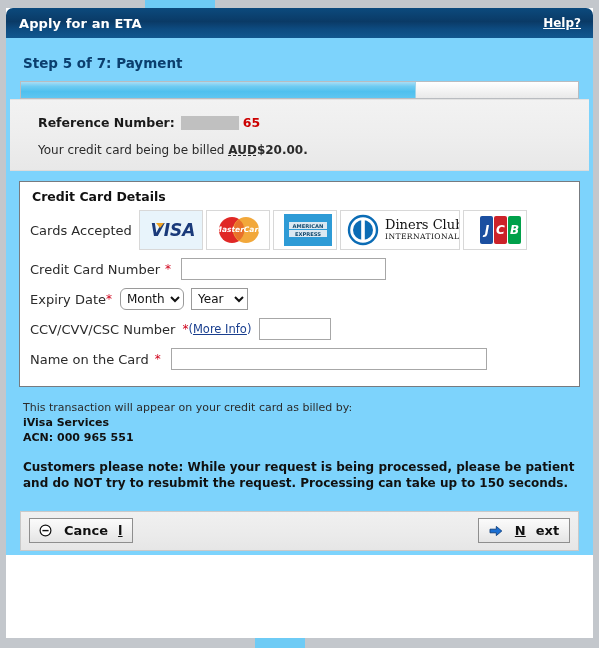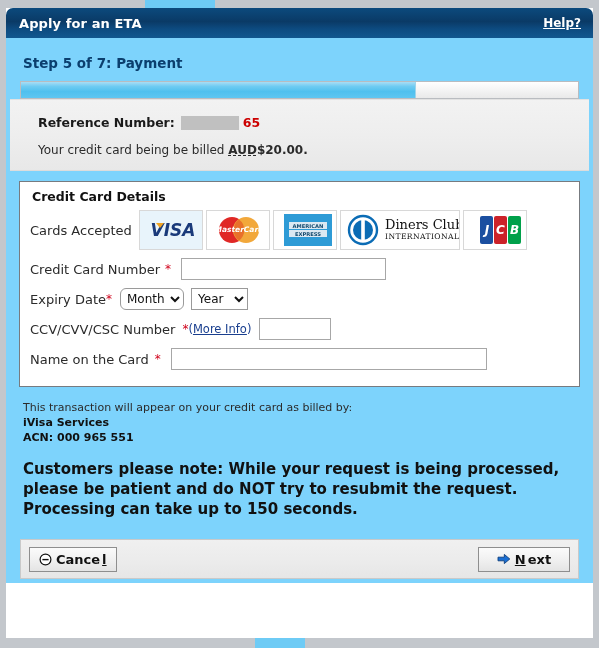--- a/index.html
+++ b/index.html
@@ -220,21 +220,21 @@
   .billing {
     padding: 13px 0 0 13px;
     font-size: 11px;
     color: #2b2b2b;
     line-height: 1.38;
   }
   .billing .b { font-weight: bold; color: #111; }
 
   .notice {
     padding: 13px 14px 0 13px;
-    font-size: 15px;
+    font-size: 12px;
     font-weight: bold;
     color: #111;
     line-height: 1.35;
   }
 
   
   .btnbar {
     margin: 20px 10px 0 10px;
     border: 1px solid #c9c9c9;
     background: linear-gradient(to bottom, #f0f0f0 0%, #ebebeb 60%, #e6e6e6 100%);
@@ -248,21 +248,21 @@
     border: 1px solid #8e8e8e;
     background: linear-gradient(to bottom, #fbfbfb 0%, #f1f1f1 48%, #e4e4e4 100%);
     font-family: "DejaVu Sans", "Liberation Sans", sans-serif;
     font-size: 13px;
     font-weight: bold;
     color: #111;
     height: 25px;
     padding: 0 9px;
     display: inline-flex;
     align-items: center;
-    gap: 2px;
+    gap: 10px;
     cursor: pointer;
   }
   .btn .u { text-decoration: underline; }
   .btn.next { min-width: 92px; justify-content: center; }
   .icn { display: inline-flex; align-items: center; margin-right: 2px; }
 </style>
 </head>
 <body>
 
 <div id="page">

